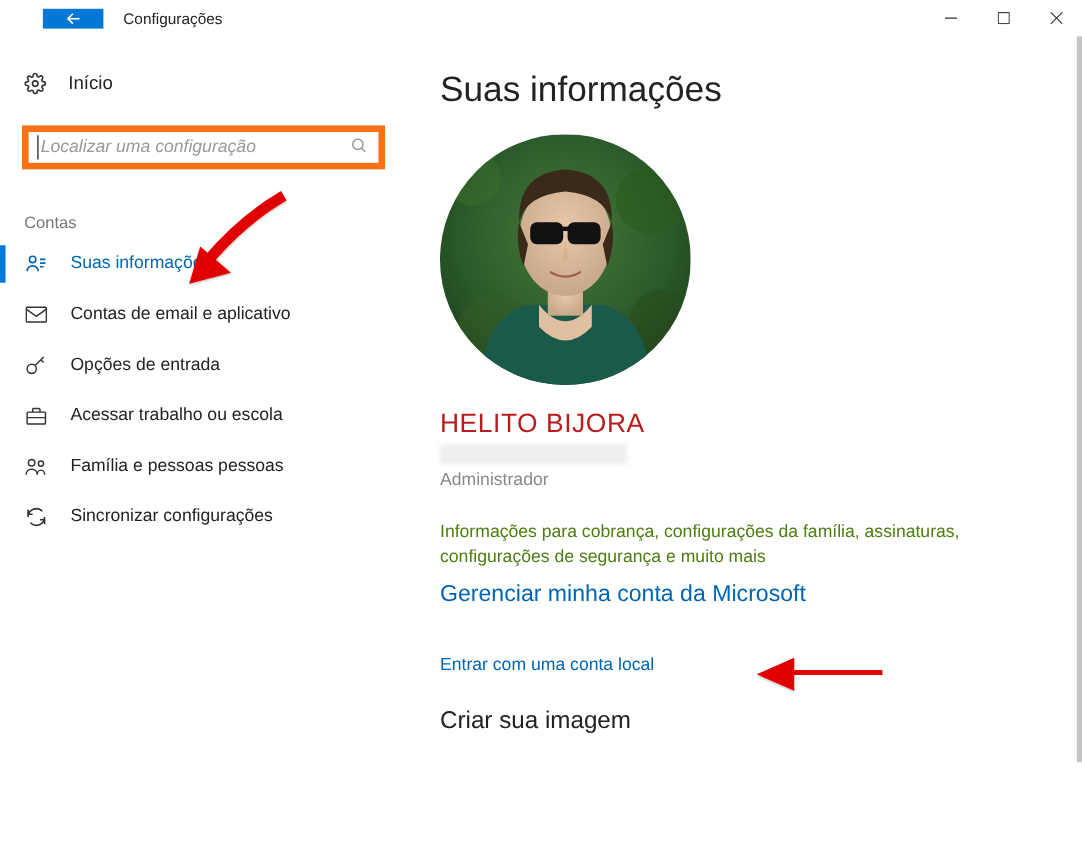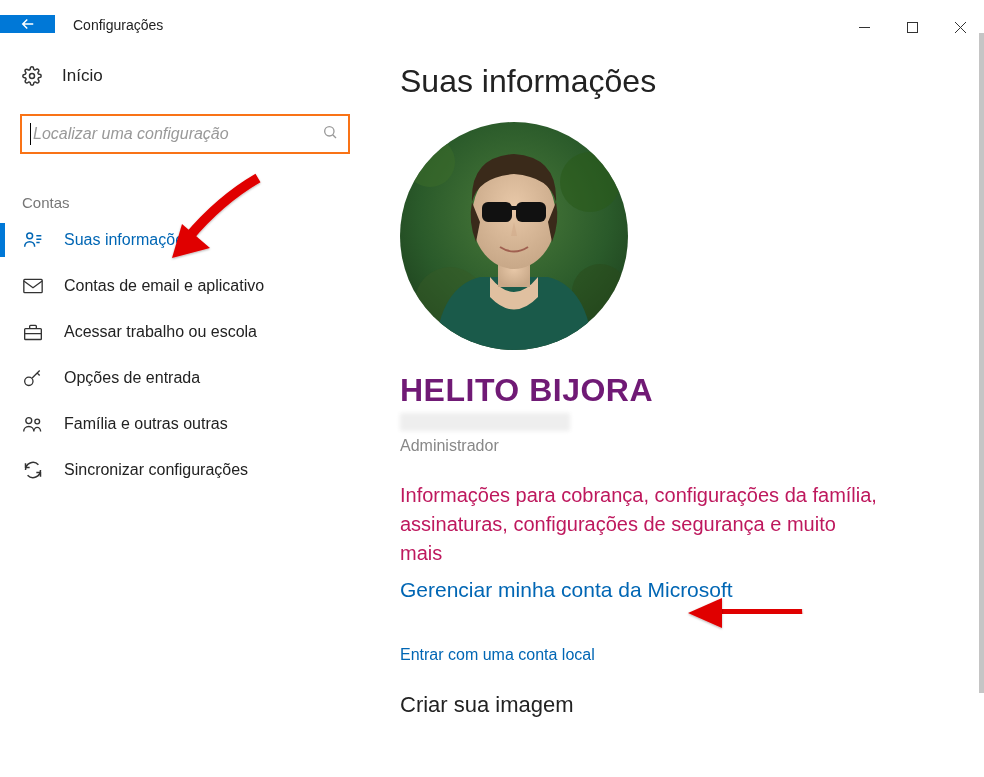--- a/index.html
+++ b/index.html
@@ -1,55 +1,55 @@
 <!DOCTYPE html>
 <html><head>
   <meta charset="utf-8">
   <style>
     * { margin: 0; padding: 0; box-sizing: border-box; font-family: "Segoe UI", Tahoma, sans-serif; }
     body { width: 984px; height: 777px; background: #fff; position: relative; overflow: hidden; }
 
-    .titlebar { height: 33px; display: flex; align-items: flex-end; }
+    .titlebar { height: 33px; display: flex; align-items: center; margin-left: 39px; }
     .back-btn { width: 55px; background: #0078d7; display: flex; align-items: center; justify-content: center; color: #fff; }
     .title-text { flex: 0 0 auto; display: flex; align-items: center; padding-left: 18px; font-size: 14px; color: #222; }
     .title-spacer { flex: 1; }
     .win-controls { display: flex; }
     .win-btn { width: 48px; display: flex; align-items: center; justify-content: center; color: #333; font-size: 12px; }
 
     .body { display: flex; height: calc(777px - 33px); }
     .sidebar { width: 380px; padding: 33px 30px 0 20px; }
     .main { flex: 1; padding: 30px 20px 0 20px; position: relative; }
 
     .home-row { display: flex; align-items: flex-end; gap: 20px; padding-left: 2px; margin-bottom: 28px; }
     .gear-icon { width: 20px; height: 20px; color: #333; }
     .home-label { font-size: 17px; color: #222; }
 
-    .search-box { border: 2px solid #f97316; height: 40px; display: flex; align-items: center; padding: 0 10px 0 8px; margin-bottom: 40px; }
+    .search-box { border: 6px solid #f97316; height: 40px; display: flex; align-items: center; padding: 0 10px 0 8px; margin-bottom: 40px; }
     .cursor { width: 1px; height: 22px; background: #000; margin-right: 2px; }
     .search-input { border: none; outline: none; flex: 1; font-size: 16px; color: #888; background: transparent; font-style: italic; }
     .search-input::placeholder { color: #999; font-style: italic; }
     .search-glyph { color: #888; font-size: 16px; }
 
     .section-label { font-size: 15px; color: #777; margin-bottom: 6px; padding-left: 2px; }
 
     .nav-item { display: flex; align-items: center; gap: 20px; padding: 13px 2px; font-size: 16px; color: #222; position: relative; }
     .nav-item.selected { color: #0066b4; }
     .nav-item.selected::before { content: ""; position: absolute; left: -20px; top: 6px; bottom: 6px; width: 5px; background: #0078d7; }
     .nav-icon { width: 22px; height: 20px; display: flex; align-items: center; justify-content: center; color: inherit; }
 
     .page-title { font-size: 32px; font-weight: 300; color: #222; margin-bottom: 22px; }
 
     .avatar { width: 228px; height: 228px; border-radius: 50%; overflow: hidden; margin-bottom: 22px; position: relative; }
     .avatar svg { width: 100%; height: 100%; display: block; }
 
-    .user-name { font-size: 32px; font-weight: 700; color: #701a75; letter-spacing: 0.5px; }
+    .user-name { font-size: 24px; font-weight: 400; color: #b91c1c; letter-spacing: 0.5px; }
     .user-email { margin-top: 4px; width: 170px; height: 18px; background: #eee; filter: blur(2px); border-radius: 2px; }
     .user-role { font-size: 16px; color: #888; margin-top: 6px; }
 
-    .desc { font-size: 20px; color: #be185d; margin-top: 26px; line-height: 1.45; max-width: 480px; }
+    .desc { font-size: 16px; color: #4d7c0f; margin-top: 26px; line-height: 1.45; max-width: 480px; }
     .link { color: #0066b4; font-size: 21px; margin-top: 10px; display: inline-block; }
     .link2 { color: #0066b4; font-size: 16px; margin-top: 44px; display: inline-block; }
 
     .section-heading { font-size: 22px; font-weight: 400; color: #222; margin-top: 28px; }
 
     .scrollbar { position: absolute; right: 0; top: 33px; width: 5px; height: 660px; background: #c5c5c5; }
 
     
     .arrow { position: absolute; pointer-events: none; }
   </style>
@@ -125,47 +125,47 @@
         <svg width="20" height="16" viewBox="0 0 24 18" fill="none" stroke="#333" stroke-width="1.6">
             <rect x="1" y="1" width="22" height="16" rx="1"></rect>
             <path d="M1 3l11 8 11-8"></path>
           </svg>
       </span>
       <span>Contas de email e aplicativo</span>
     </div>
 
     <div class="nav-item">
       <span class="nav-icon">
+        <svg width="20" height="20" viewBox="0 0 24 24" fill="none" stroke="#333" stroke-width="1.6">
+            <circle cx="7" cy="16" r="5"></circle>
+            <path d="M11 12l9-9M17 6l3 3"></path>
+          </svg>
+      </span>
+      <span>Opções de entrada</span>
+    </div>
+
+    <div class="nav-item">
+      <span class="nav-icon">
         <svg width="20" height="18" viewBox="0 0 24 20" fill="none" stroke="#333" stroke-width="1.6">
             <rect x="2" y="6" width="20" height="13" rx="1"></rect>
             <path d="M8 6V3a1 1 0 011-1h6a1 1 0 011 1v3M2 12h20"></path>
           </svg>
       </span>
       <span>Acessar trabalho ou escola</span>
-    </div>
-
-    <div class="nav-item">
-      <span class="nav-icon">
-        <svg width="20" height="20" viewBox="0 0 24 24" fill="none" stroke="#333" stroke-width="1.6">
-            <circle cx="7" cy="16" r="5"></circle>
-            <path d="M11 12l9-9M17 6l3 3"></path>
-          </svg>
-      </span>
-      <span>Opções de entrada</span>
     </div>
 
     <div class="nav-item">
       <span class="nav-icon">
         <svg width="22" height="18" viewBox="0 0 26 20" fill="none" stroke="#333" stroke-width="1.6">
             <circle cx="8" cy="6" r="3.5"></circle>
             <circle cx="18" cy="7" r="2.8"></circle>
             <path d="M2 19c0-3.5 2.5-6 6-6s6 2.5 6 6M14 19c0-2.8 1.8-5 4-5s4 2.2 4 5"></path>
           </svg>
       </span>
-      <span>Família e outras outras</span>
+      <span>Família e pessoas pessoas</span>
     </div>
 
     <div class="nav-item">
       <span class="nav-icon">
         <svg width="20" height="20" viewBox="0 0 24 24" fill="none" stroke="#333" stroke-width="1.8">
             <path d="M21 12a9 9 0 01-15.5 6.3M3 12a9 9 0 0115.5-6.3"></path>
             <path d="M3 4v5h5M21 20v-5h-5"></path>
           </svg>
       </span>
       <span>Sincronizar configurações</span>

